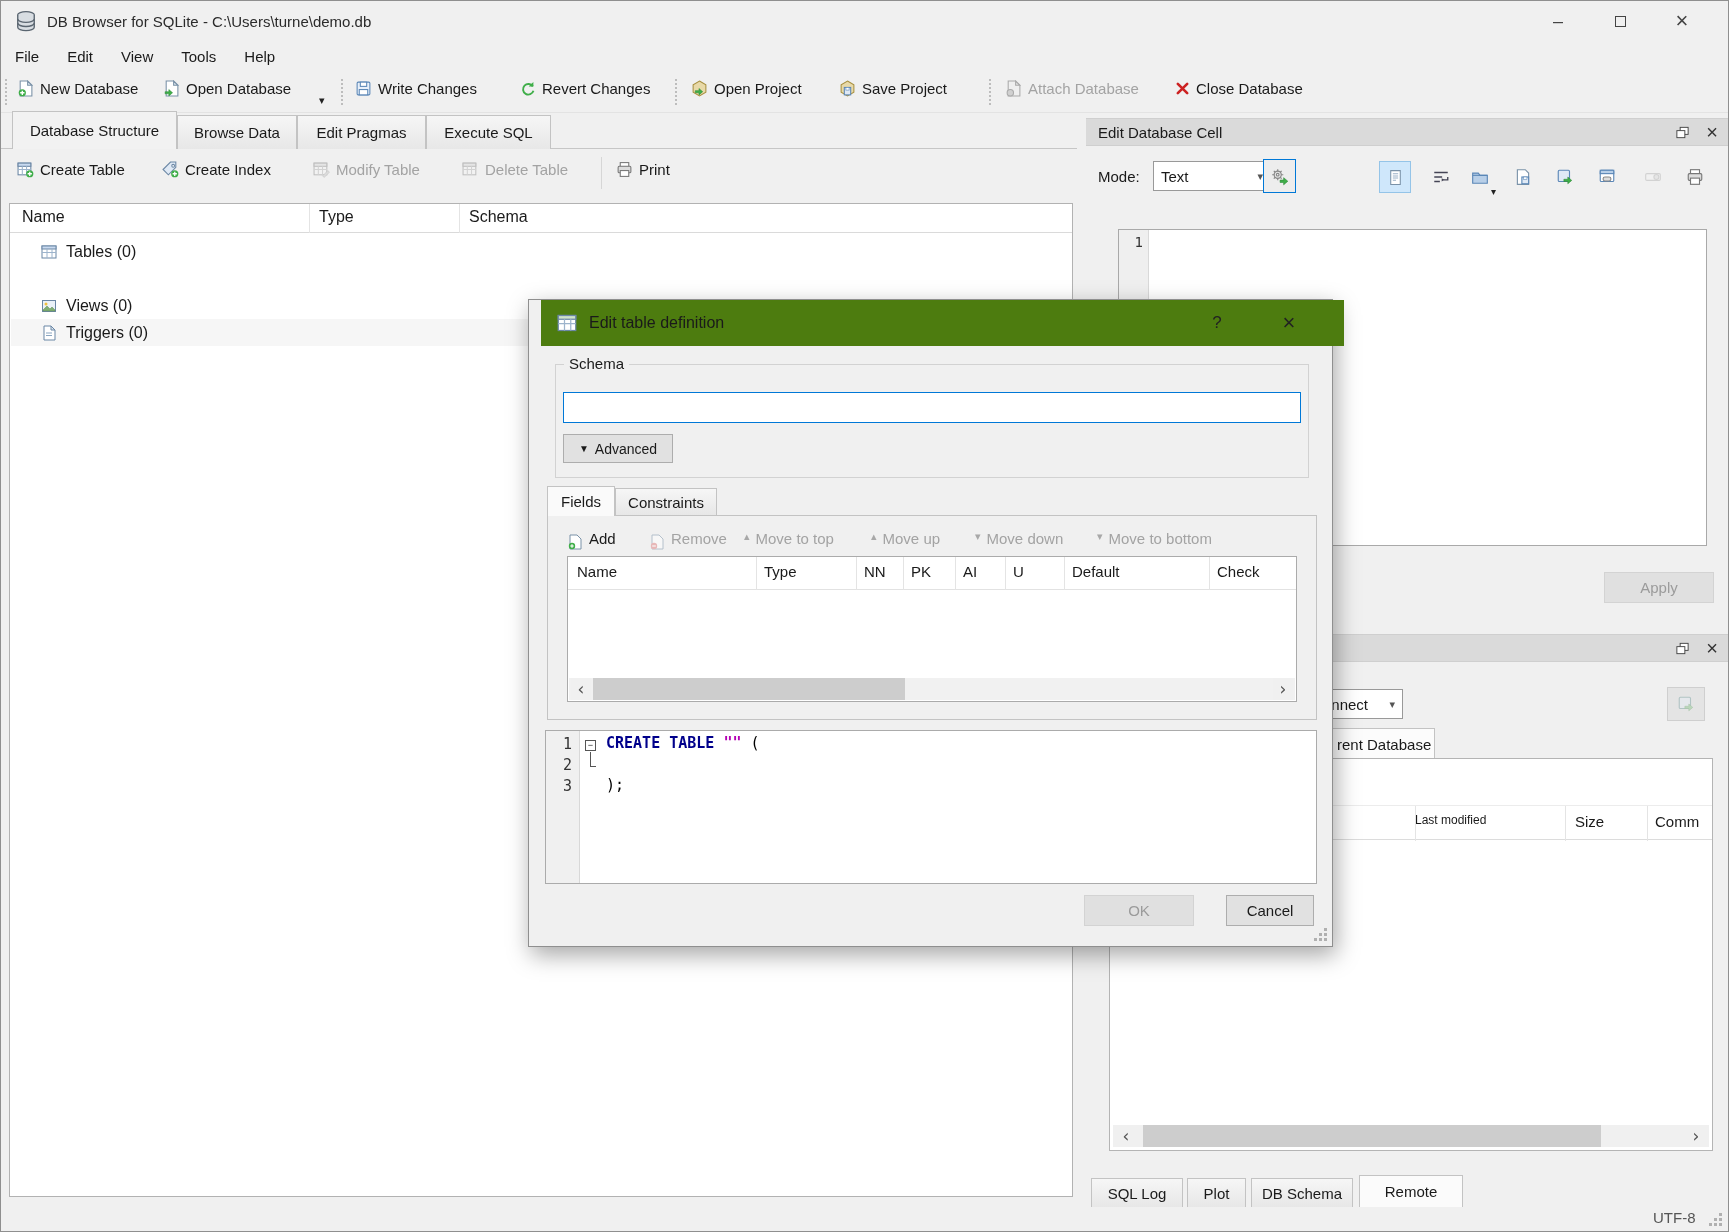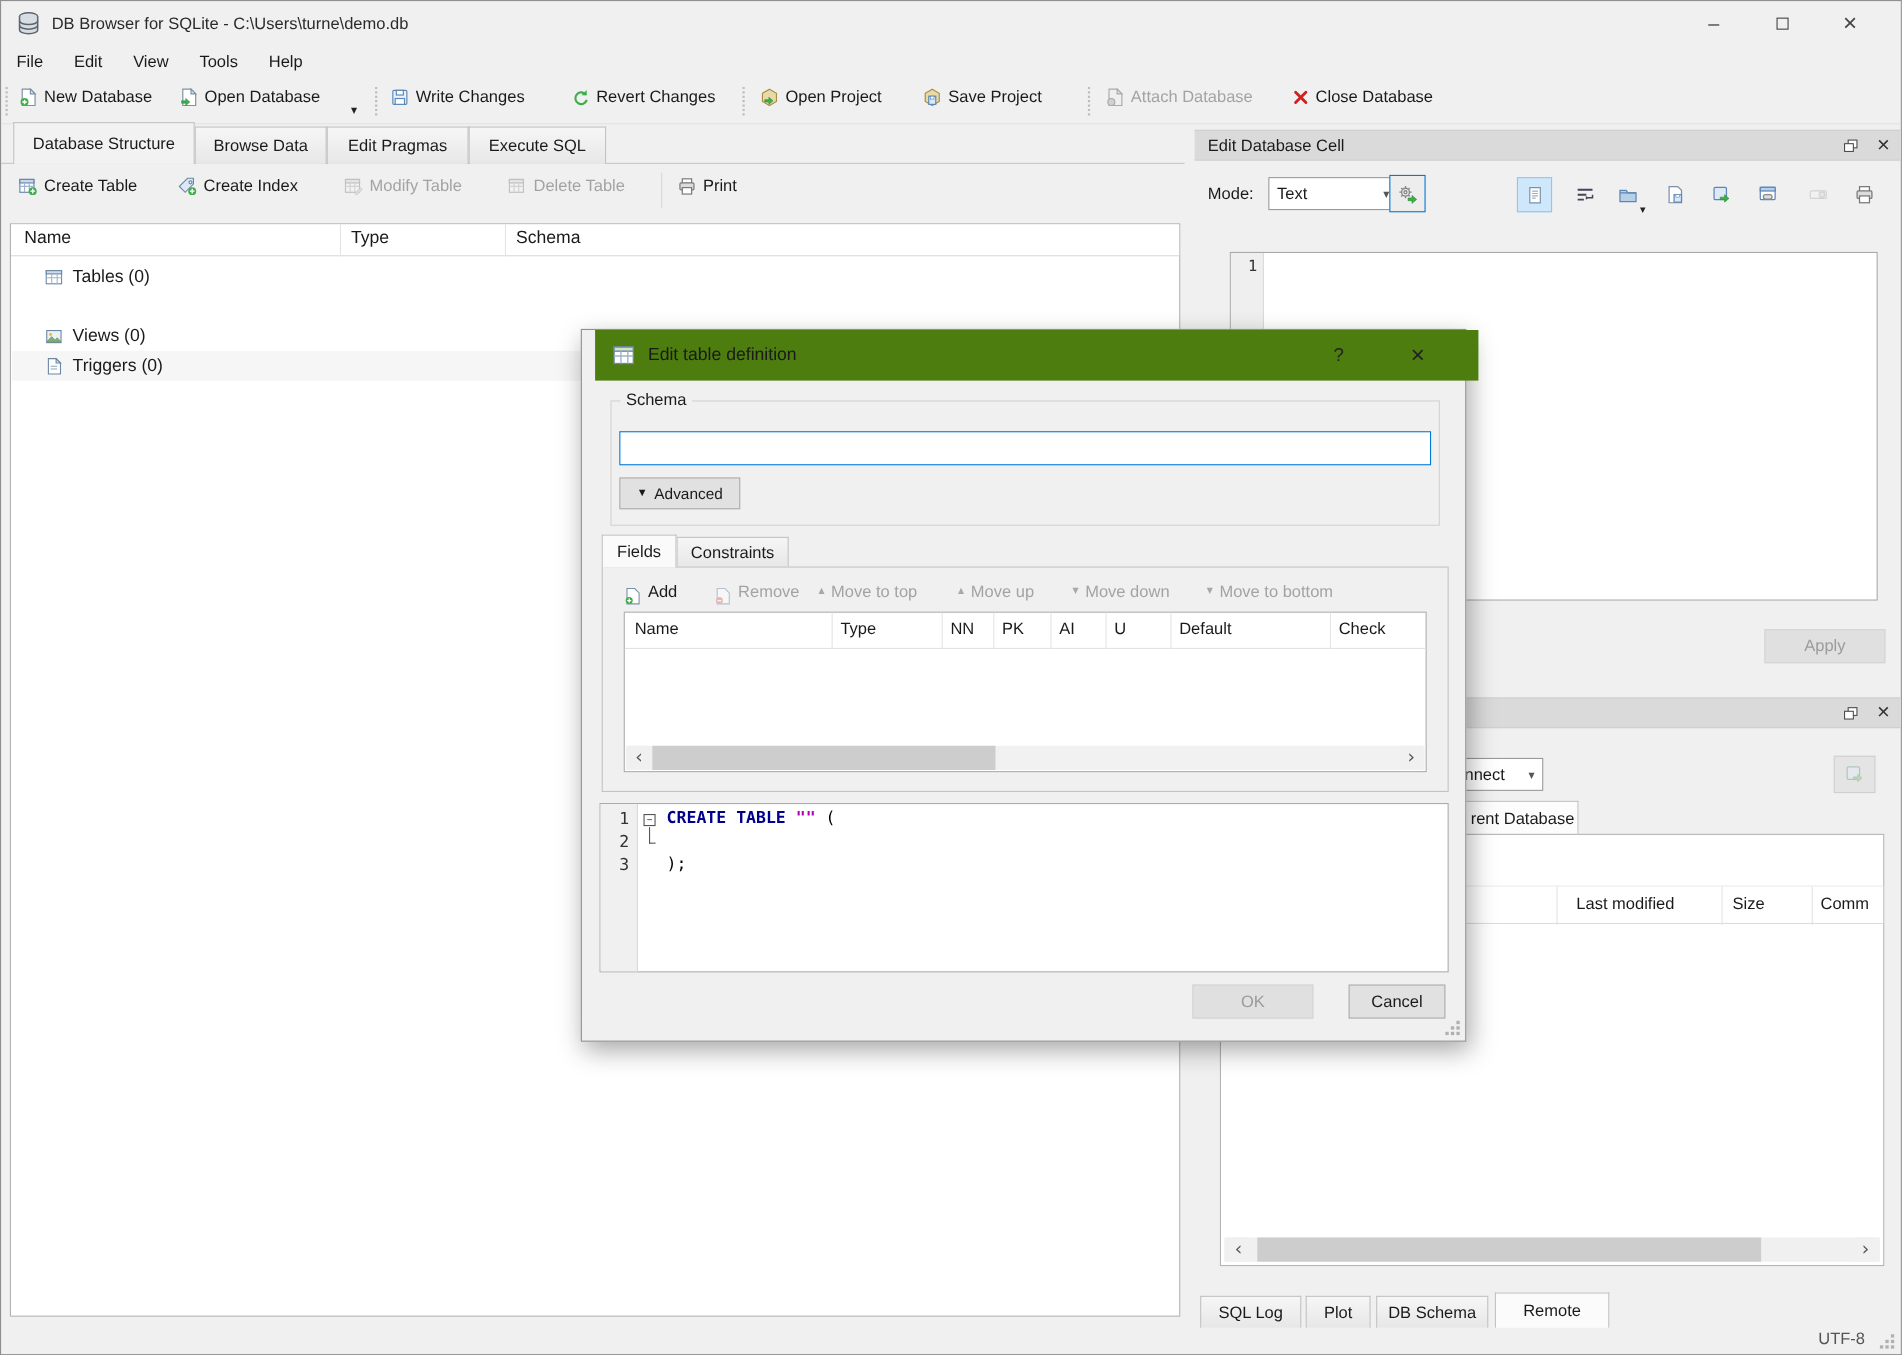--- a/index.html
+++ b/index.html
@@ -392,21 +392,21 @@
         <path d="M7 10h3.5V8l3.5 3-3.5 3v-2H7z" fill="#9c9" stroke="#7a7" stroke-width=".5"></path>
       </svg>
   </div>
 
   <div class="tab abs" style="left:1318px;top:727px;width:116px;height:31px;background:#fcfcfc;justify-content:flex-start;padding-left:17px">
     <span>rent Database</span>
   </div>
 
   <div class="abs" style="left:1108px;top:757px;width:604px;height:393px;background:#fff;border:1px solid #b4b4b4">
     <div class="abs" style="left:0;top:46px;width:602px;height:35px;background:#fff;border-top:1px solid #ececec;border-bottom:1px solid #dcdcdc">
-      <span class="abs nw" style="left:323px;top:7px;font-size:15px">Last modified</span>
+      <span class="abs nw" style="left:305px;top:7px;font-size:12px">Last modified</span>
       <span class="abs nw" style="left:465px;top:7px;font-size:15px">Size</span>
       <span class="abs nw" style="left:545px;top:7px;font-size:15px">Comm</span>
       <span class="colsep" style="left:305px;height:35px"></span>
       <span class="colsep" style="left:455px;height:35px"></span>
       <span class="colsep" style="left:537px;height:35px"></span>
     </div>
     <div class="abs" style="left:3px;top:366px;width:596px;height:22px;background:#f0f0f0">
       <span class="sarr" style="left:2px;top:0;width:22px;height:22px">‹</span>
       <span class="thumb" style="left:30px;top:0;width:458px;height:22px"></span>
       <span class="sarr" style="right:2px;top:0;width:22px;height:22px">›</span>

